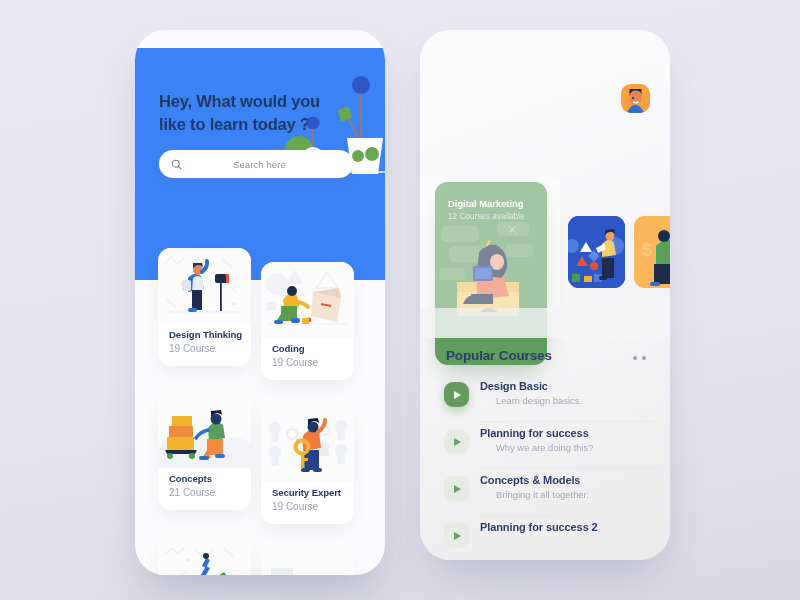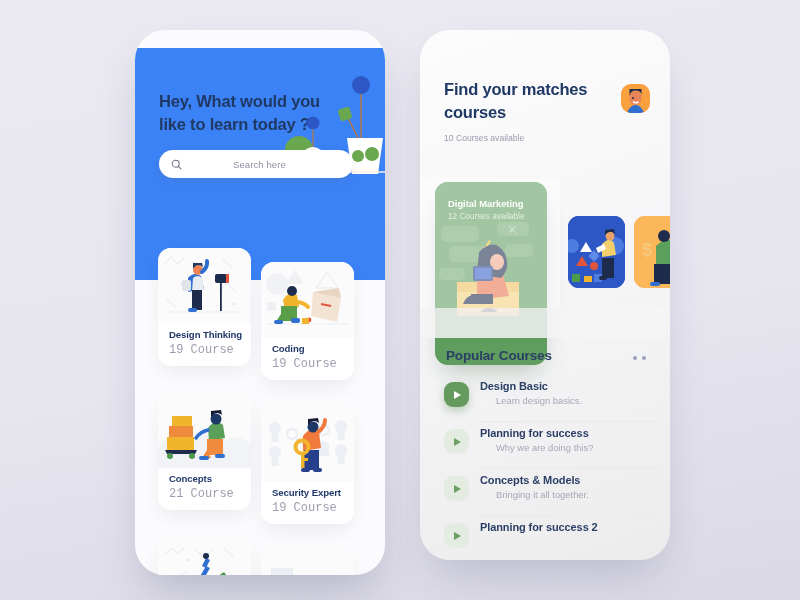--- a/index.html
+++ b/index.html
@@ -31,21 +31,21 @@
      background:#fff;border-radius:14px;display:flex;align-items:center;
      box-shadow:0 3px 8px rgba(120,90,30,.10);gap:43px;}
   .searchbar .mag{margin-left:12px;}
   .searchbar .ph{margin-left:8px;font-size:9.5px;color:#8d8fa5;letter-spacing:.1px;}
 
   .grid{position:absolute;left:0;top:195px;width:250px;height:350px;padding-left:12px;}
   .card{position:absolute;background:#fff;border-radius:13px;overflow:hidden;
      box-shadow:0 8px 20px -6px rgba(80,80,120,.14);}
   .card .art{position:relative;width:100%;height:76px;background:#fbfbfc;overflow:hidden;}
   .card .t{margin:5px 0 0 11px;font-size:9.6px;font-weight:bold;color:#22386a;letter-spacing:-.1px;}
-  .card .s{margin:3px 0 0 11px;font-size:12px;color:#9b9db0;font-family:Liberation Mono, monospace;}
+  .card .s{margin:3px 0 0 11px;font-size:10px;color:#9b9db0;}
 
   .c1{left:23px;top:23px;width:93px;height:118px;}
   .c2{left:126px;top:37px;width:93px;height:118px;}
   .c3{left:23px;top:167px;width:93px;height:118px;}
   .c4{left:126px;top:181px;width:93px;height:118px;}
   .c5{left:23px;top:311px;width:93px;height:118px;}
   .c6{left:126px;top:325px;width:93px;height:118px;}
 
   
   .rhead{position:absolute;left:24px;top:48px;width:205px;}
@@ -262,24 +262,20 @@
           </svg>
         </div>
         <div class="t"></div>
         <div class="s"></div>
       </div>
     </div>
   </div>
 
   <div class="phone phone-right">
 
-    <div class="rhead">
-      <h1>Find your matches courses</h1>
-      <div class="sub">10 Courses available</div>
-    </div>
 
     <div class="avatar">
       <svg width="29" height="29" viewBox="0 0 29 29">
         <rect width="29" height="29" rx="10" fill="#f9a03f"></rect>
         <path d="M6 29 q3 -8 8.5 -8 t8.5 8z" fill="#2f6fd0"></path>
         <ellipse cx="14.5" cy="14" rx="6" ry="7" fill="#e8835a"></ellipse>
         <path d="M8.5 12 q2 -7 9 -5 q3 1 3 5 l0 -7 -12 0z" fill="#1d2b4d"></path>
         <circle cx="12" cy="14" r="1" fill="#1d2b4d"></circle>
         <path d="M12.5 18 q2.5 1.5 4.5 0" stroke="#fff" stroke-width="1.6" fill="none" stroke-linecap="round"></path>
       </svg>

